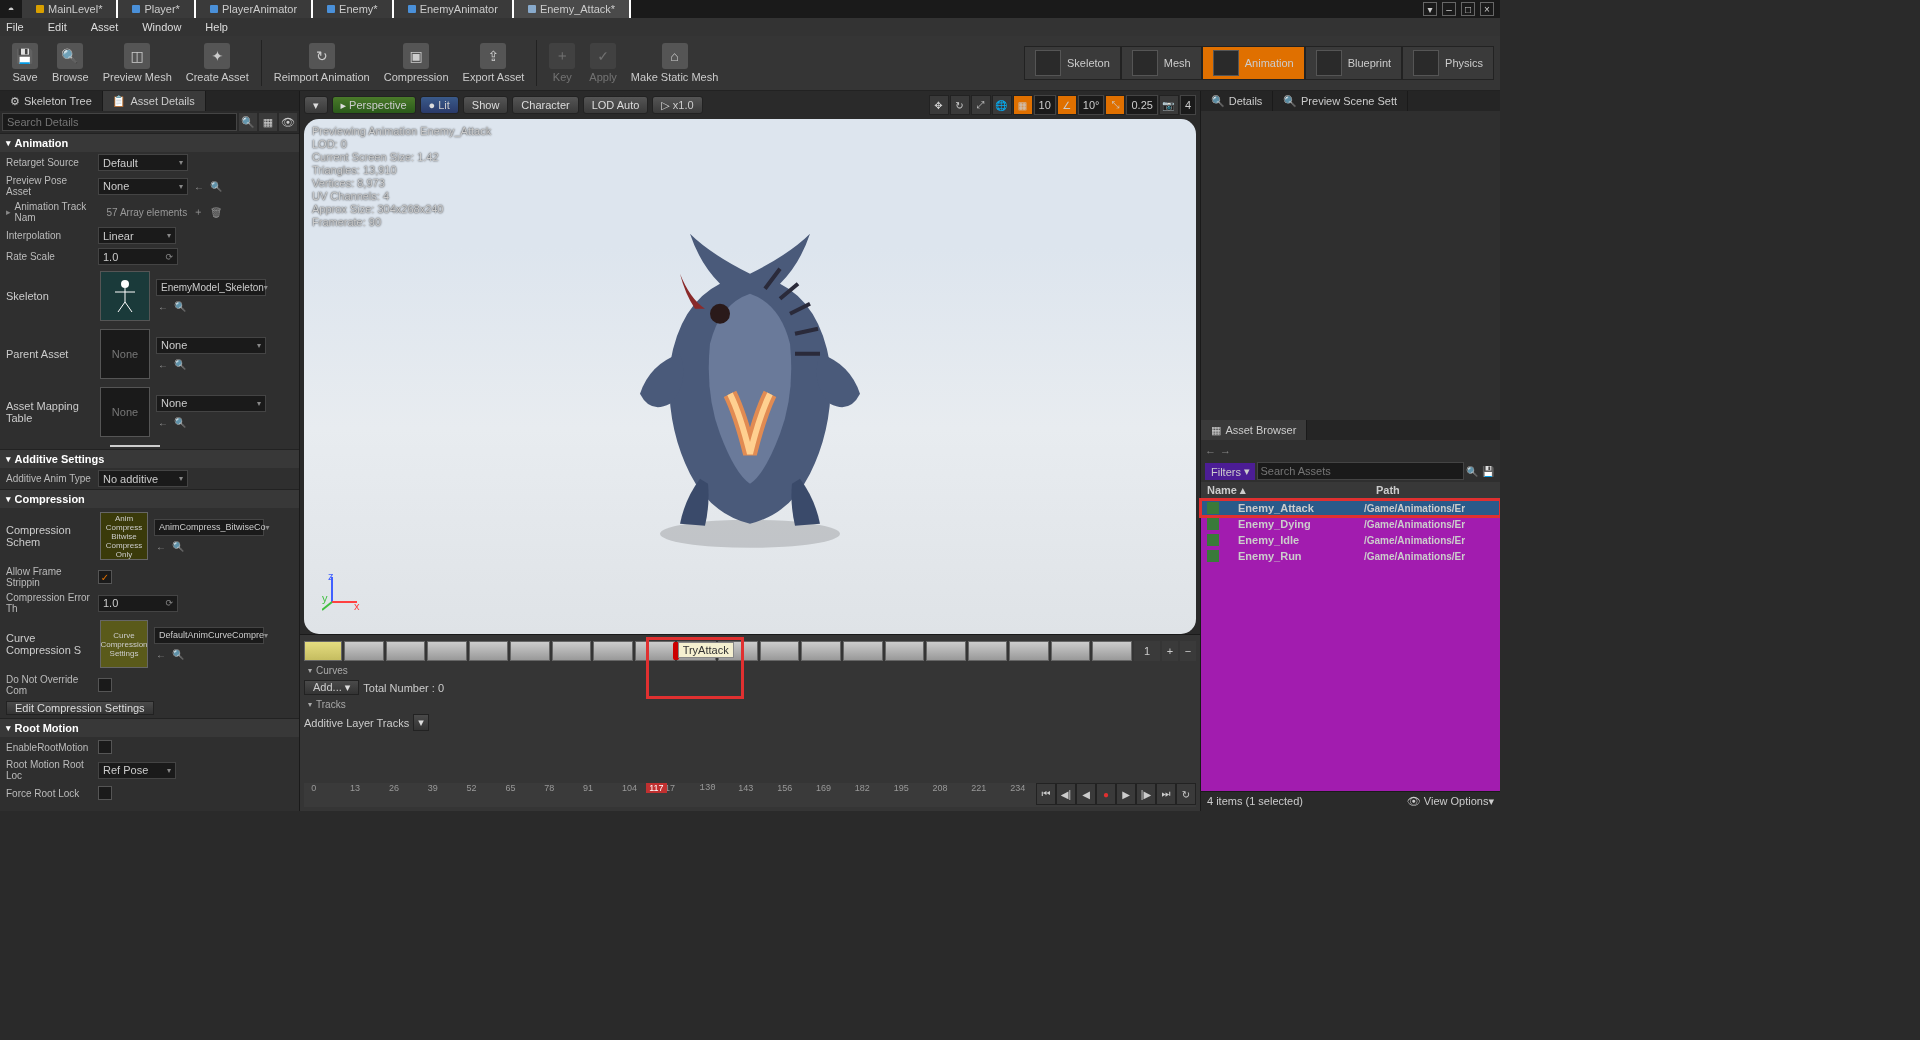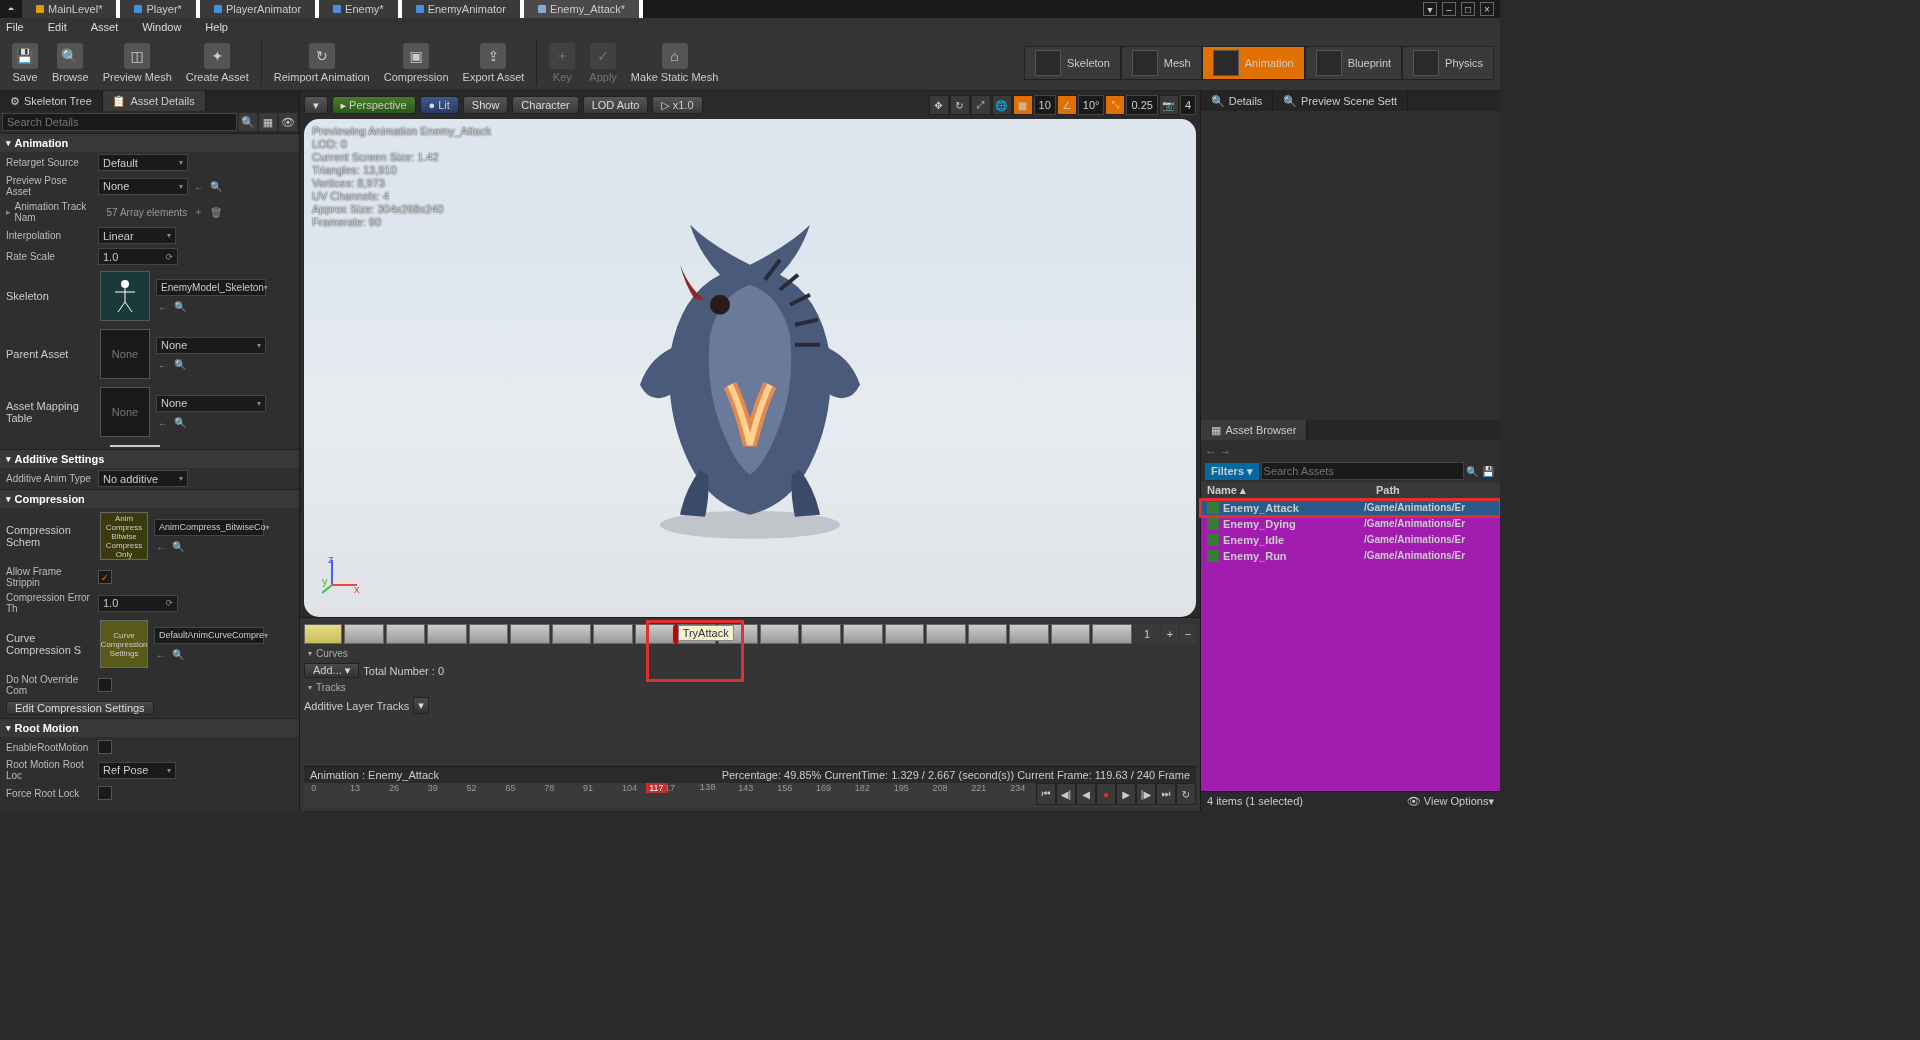--- a/index.html
+++ b/index.html
@@ -1,18 +1,18 @@
 <!DOCTYPE html>
 <html><head>
 <meta charset="utf-8">
 <style>
 * { margin:0; padding:0; box-sizing:border-box; font-family:"Segoe UI",Tahoma,sans-serif; font-size:11px; color:#ccc; }
 body { background:#2a2a2a; width:1500px; height:811px; overflow:hidden; }
 .tabbar { display:flex; background:#1a1a1a; height:18px; align-items:center; }
-.tab { padding:0 14px; background:#3a3a3a; border-right:4px solid #ffffff; height:18px; line-height:18px; display:flex; align-items:center; gap:4px; }
+.tab { padding:0 14px; background:#3a3a3a; border-right:2px solid #ffffff; height:18px; line-height:18px; display:flex; align-items:center; gap:4px; }
 .tab.active { background:#4a4a4a; }
 .tab .dot { width:8px; height:8px; background:#4a90d9; border-radius:1px; }
 .winctrl { margin-left:auto; display:flex; gap:5px; padding-right:6px; }
 .winctrl span { width:14px; height:14px; border:1px solid #666; display:flex; align-items:center; justify-content:center; font-size:10px; }
 .menubar { display:flex; background:#333; height:18px; align-items:center; padding:0 6px; gap:24px; }
 .menubar span { color:#ddd; }
 .toolbar { display:flex; background:#353535; height:55px; align-items:center; padding:0 6px; gap:2px; border-bottom:1px solid #222; }
 .tbtn { display:flex; flex-direction:column; align-items:center; justify-content:center; padding:2px 6px; gap:2px; height:50px; }
 .tbtn .ic { width:26px; height:26px; background:#555; border-radius:3px; display:flex; align-items:center; justify-content:center; font-size:14px; }
 .tbtn.dim { opacity:0.4; }
@@ -77,26 +77,26 @@
 .scrubber .ticks { flex:1; position:relative; height:24px; }
 .scrubber .tick { position:absolute; top:0; font-size:9px; color:#999; }
 .scrubber .head { position:absolute; top:0; background:#c03030; color:#fff; padding:0 3px; font-size:9px; }
 .playctrl { display:flex; gap:0; margin-left:4px; }
 .playctrl .p { width:20px; height:22px; background:#3a3a3a; border:1px solid #222; display:flex; align-items:center; justify-content:center; font-size:10px; }
 .playctrl .p.rec { color:#e03030; }
 .rightpanel { width:300px; background:#2f2f2f; display:flex; flex-direction:column; border-left:1px solid #1a1a1a; }
 .navrow { display:flex; gap:4px; padding:4px; align-items:center; }
 .navrow .ar { color:#888; }
 .filterrow { display:flex; padding:2px 4px; gap:2px; align-items:center; }
-.filterrow .f { background:#0369a1; padding:2px 6px; display:flex; align-items:flex-start; gap:3px;font-weight:bold; }
+.filterrow .f { background:#4c1d95; padding:2px 6px; display:flex; align-items:flex-end; gap:3px; }
 .filterrow input { flex:1; background:#1a1a1a; border:1px solid #444; padding:2px; height:18px; color:#999; }
 .assetlist { flex:1; background:#a21caf;font-weight:bold; }
 .assetlist .hdr { display:flex; background:#383838; border-bottom:1px solid #1a1a1a; }
 .assetlist .hdr div { padding:2px 6px; }
-.assetlist .row { display:flex; padding:2px 6px; gap:4px; align-items:flex-start; }
+.assetlist .row { display:flex; padding:2px 6px; gap:19px; align-items:flex-end; }
 .assetlist .row.sel { background:#2a5a8a; }
 .assetlist .row .ic2 { width:12px; height:12px; background:#3a7a3a; }
 .assetlist .row.sel.hl { outline:3px solid #e03030; outline-offset:-1px; }
 .statusbar { display:flex; justify-content:space-between; padding:3px 6px; background:#2a2a2a; border-top:1px solid #1a1a1a; font-size:10px; color:#999; }
 .compbox { width:48px; height:48px; background:#3a3a0a; border:1px solid #666; display:flex; align-items:center; justify-content:center; text-align:center; font-size:8px; line-height:9px; padding:2px; }
 .compbox.y { background:#5a5a1a; }
 </style>
 </head>
 <body>
 
@@ -490,24 +490,20 @@
       </div>
 
       <div class="th">Tracks</div>
       <div class="curverow">
         <span>Additive Layer Tracks</span>
         <button class="btn2" style="padding:1px 4px">▾</button>
       </div>
 
       <div style="height:50px"></div>
 
-      <div class="bottombar">
-        <span>Animation :  Enemy_Attack</span>
-        <span>Percentage:  49.85% CurrentTime:  1.329 / 2.667 (second(s)) Current Frame:  119.63 / 240 Frame</span>
-      </div>
 
       <div class="scrubber">
         <div class="ticks" id="ticks">
             <div class="tick" style="left: 1%;">0</div>
             <div class="tick" style="left: 6.33333%;">13</div>
             <div class="tick" style="left: 11.6667%;">26</div>
             <div class="tick" style="left: 17%;">39</div>
             <div class="tick" style="left: 22.3333%;">52</div>
             <div class="tick" style="left: 27.6667%;">65</div>
             <div class="tick" style="left: 33%;">78</div>

